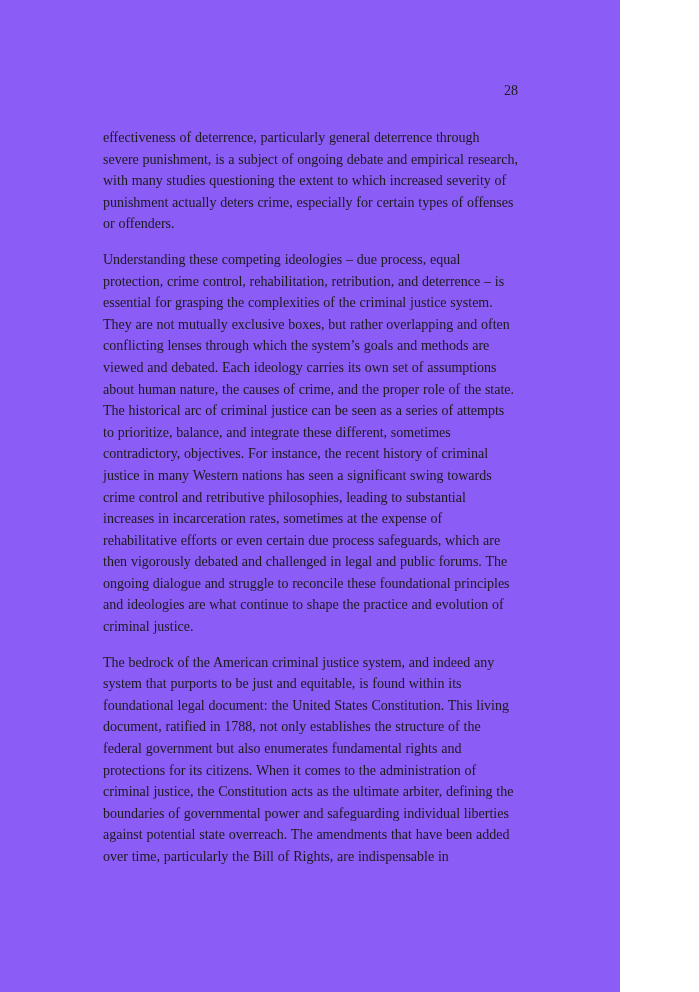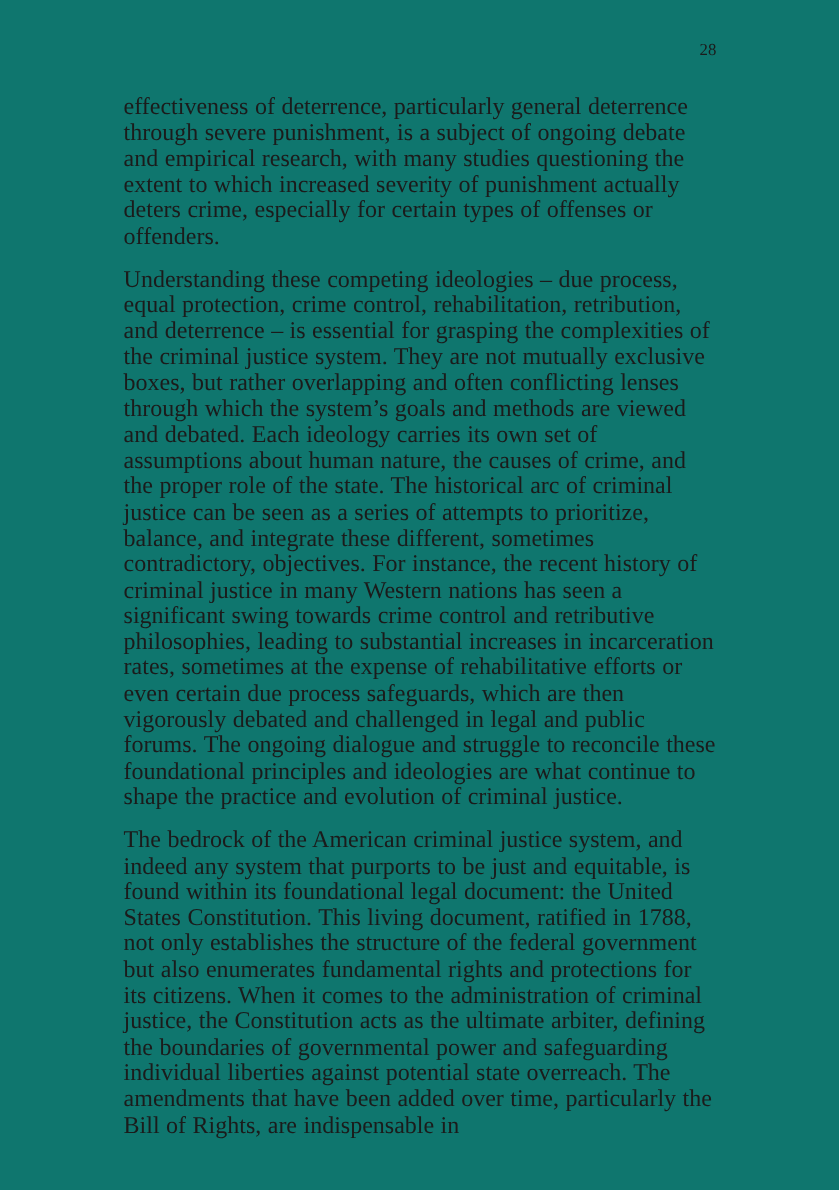--- a/index.html
+++ b/index.html
@@ -9,35 +9,35 @@
   }
   body {
     width: 699px;
     height: 992px;
     font-family: "Liberation Serif", "DejaVu Serif", serif;
     color: #1b1b1b;
     overflow: hidden;
   }
   .page {
     box-sizing: border-box;
-    width: 699px;
+    width: 620px;
     height: 992px;
-    padding: 36px 102px 0 103px;
-    background: #0f766e;
+    padding: 84px 102px 0 103px;
+    background: #8b5cf6;
   }
   .page-number {
     text-align: right;
     font-size: 14px;
     line-height: 1;
     margin: 0 0 29px 0;
     color: #1b1b1b;
   }
   .content p {
     margin: 0 0 14px 0;
-    font-size: 20px;
+    font-size: 14px;
     line-height: 21.6px;
     text-align: left;
     word-spacing: 0.02em;
   }
 </style>
 </head>
 <body>
 
 <div class="page">
   <div class="page-number">28</div>

